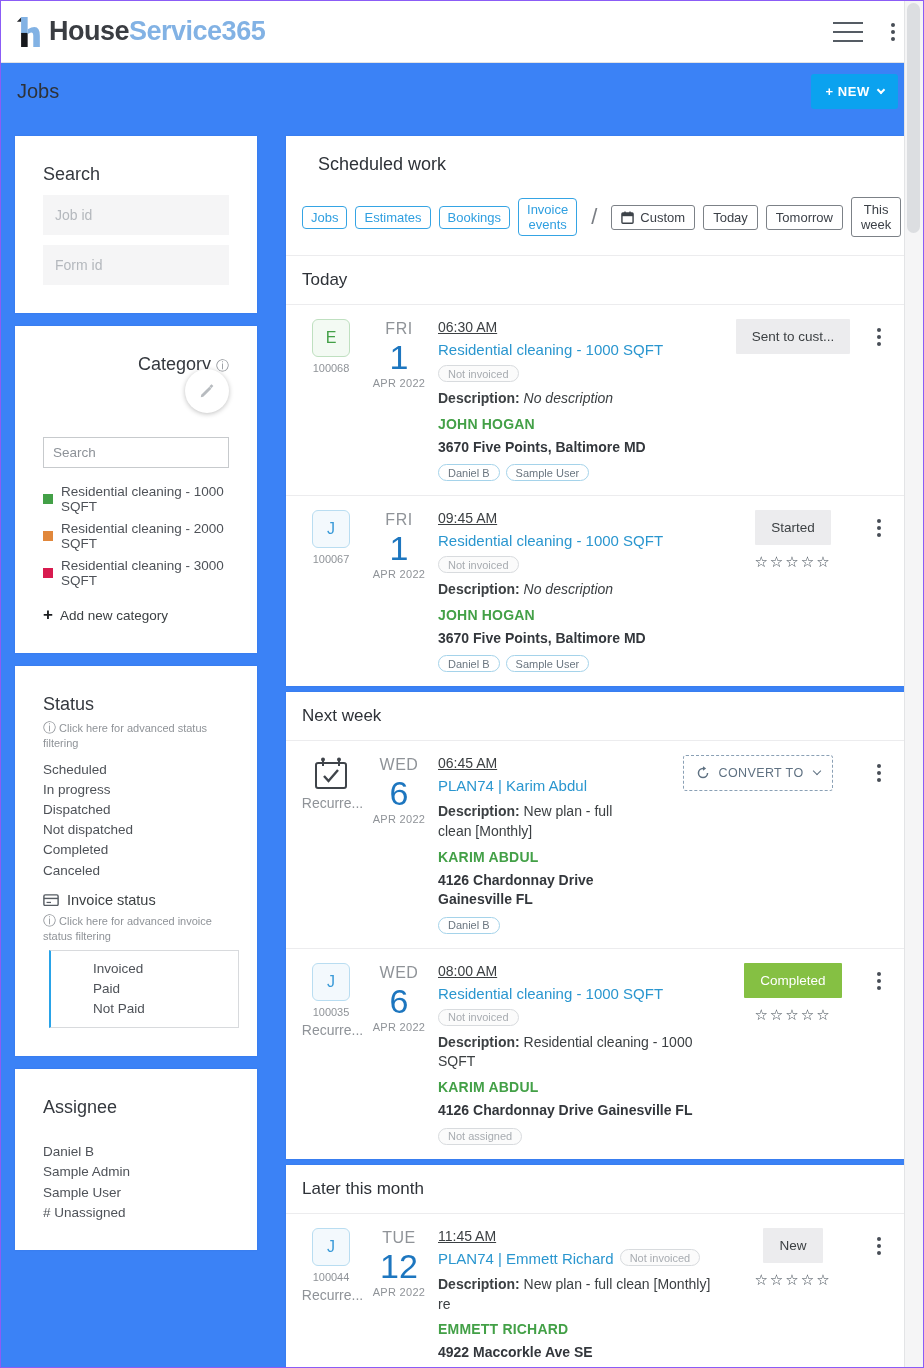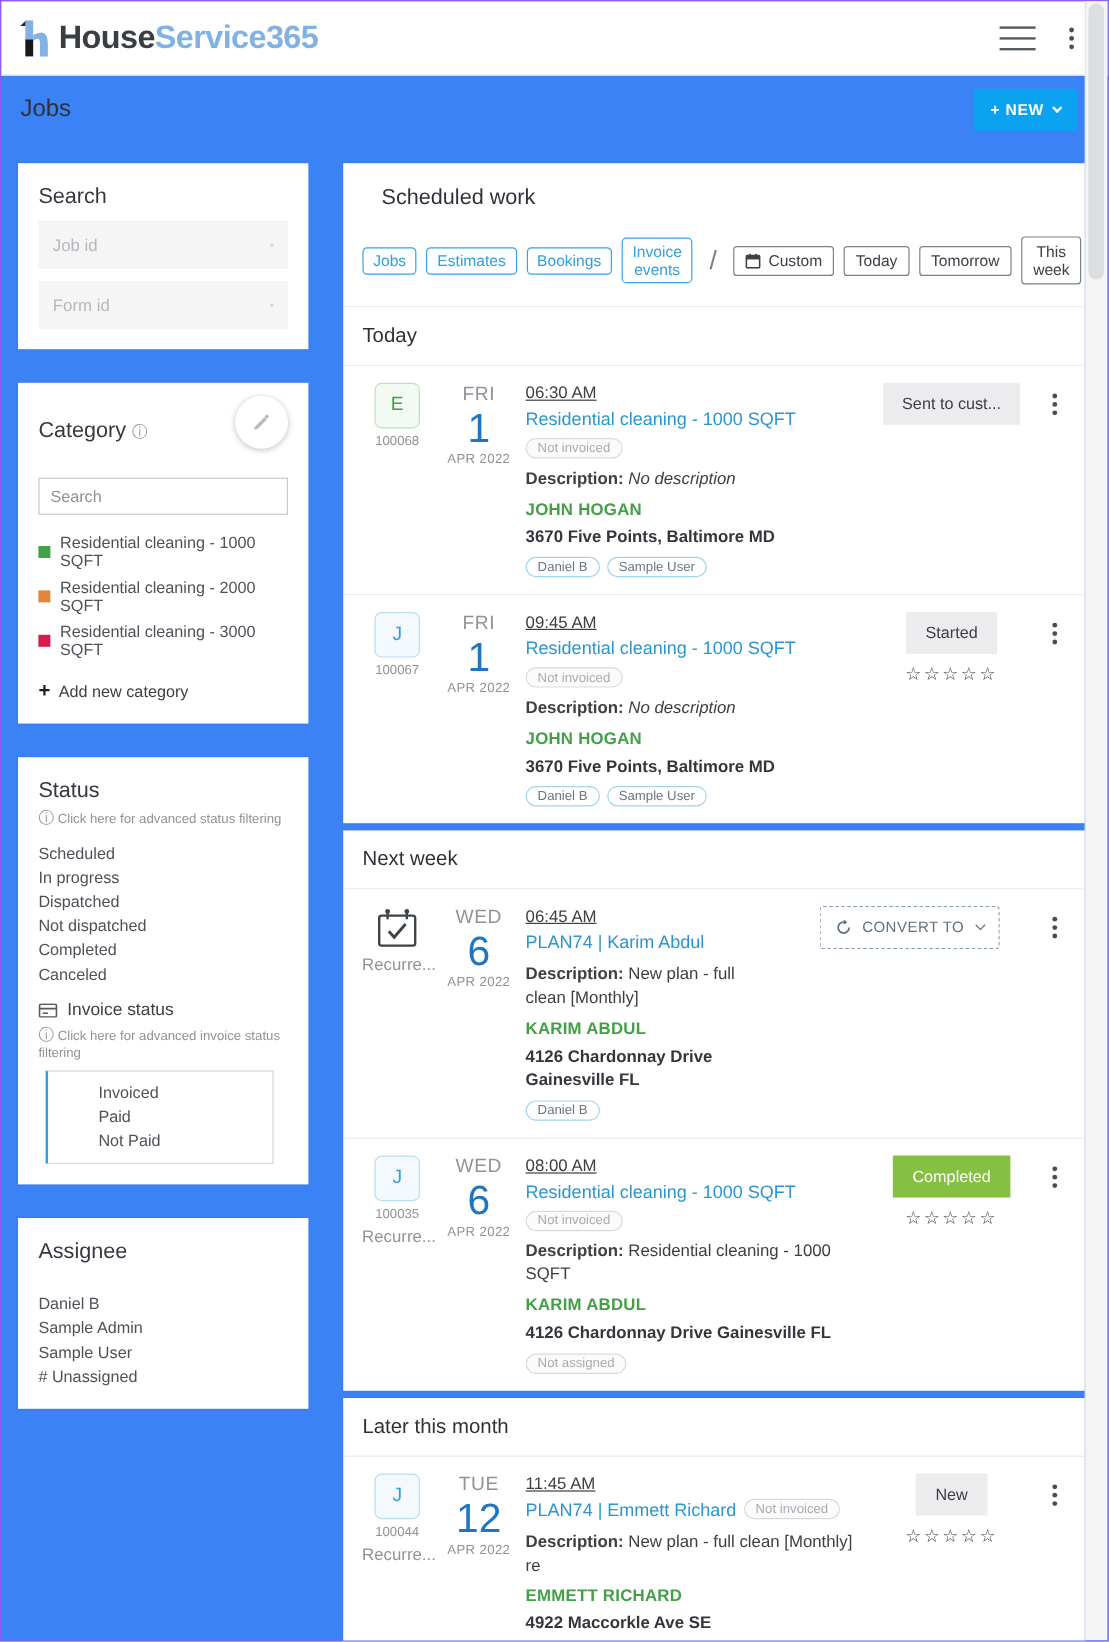--- a/index.html
+++ b/index.html
@@ -30,29 +30,29 @@
   .chev { display:inline-block; width:6px; height:6px; border-right:2px solid currentColor;
           border-bottom:2px solid currentColor; transform:rotate(45deg); margin-left:8px;
           position:relative; top:-2px; }
 
   
   .content { display:flex; align-items:flex-start; gap:29px; margin:16px 19px 0 14px; }
   .sidebar { width:242px; flex-shrink:0; }
   .maincol { flex:1; min-width:0; }
 
   
-  .sp { background:#fff; box-shadow:0 0 2px rgba(0,0,0,0.08); margin-bottom:28px; padding:17px; }
+  .sp { background:#fff; box-shadow:0 0 2px rgba(0,0,0,0.08); margin-bottom:13px; padding:28px; }
   .sp-title { font-size:18px; color:#35393f; }
   .search-input { margin-top:10px; background:#f5f5f6; display:flex; align-items:center;
                   height:40px; padding:0 12px; }
   .search-input input { border:none; background:transparent; outline:none; flex:1;
                         font-family:inherit; font-size:14px; color:#3c4043; }
   .search-input input::placeholder { color:#b4b8bd; }
   .sp-search .search-input:first-of-type { margin-top:28px; }
-  .cat-head { display:flex; align-items:center; }
+  .cat-head { display:flex; align-items:flex-end;flex-direction:column; }
   .edit-fab { margin-left:auto; width:44px; height:44px; border-radius:50%; background:#fff; border:none;
               box-shadow:0 1px 5px rgba(0,0,0,0.25); display:flex; align-items:center; justify-content:center;
               cursor:pointer; position:relative; top:-6px; }
   .info-i { color:#8f9398; font-size:13px; margin-left:5px; }
   .cat-search { margin-top:18px; }
   .cat-search input { width:100%; border:1px solid #c7cacd; padding:7px 9px; font-family:inherit;
                       font-size:13.5px; color:#3c4043; outline:none; }
   .cat-search input::placeholder { color:#8d9298; }
   .cat-list { margin-top:12px; }
   .cat-item { display:flex; align-items:center; gap:8px; font-size:13.5px; color:#4e5258;

